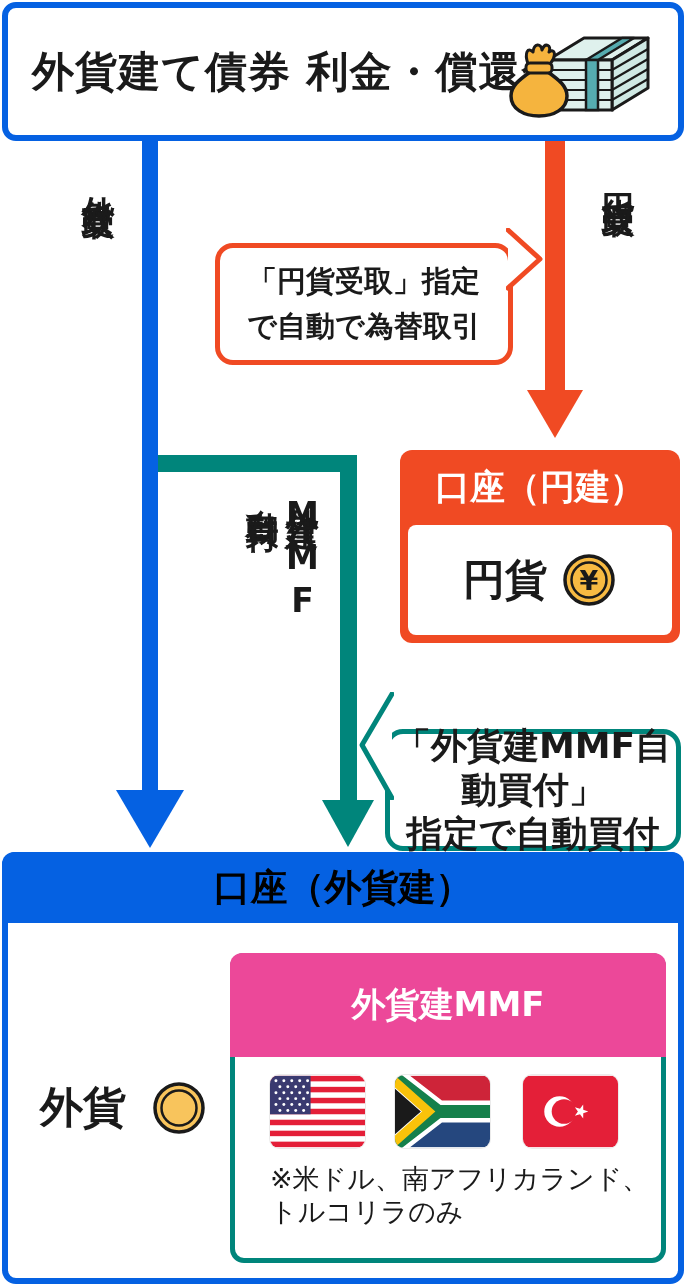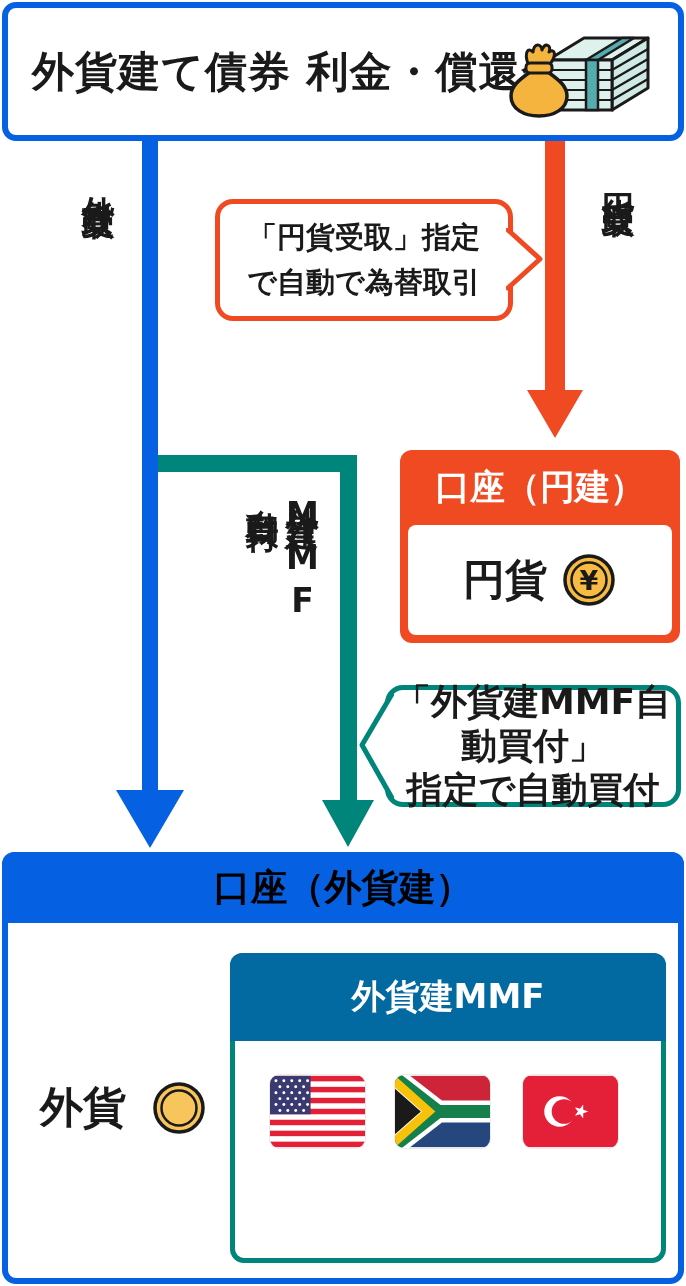--- a/index.html
+++ b/index.html
@@ -19,37 +19,37 @@
   .teal{background:#00857b;}
   .head{position:absolute;width:0;height:0;}
   
   .vlabel{
     position:absolute;writing-mode:vertical-rl;text-orientation:upright;
     font-weight:bold;font-size:33px;letter-spacing:4px;line-height:40px;white-space:pre-line;
   }
   
   .bubble{
     position:absolute;background:#fff;border-radius:18px;display:flex;align-items:center;justify-content:center;
-    text-align:center;font-weight:bold;font-size:29px;line-height:45px;white-space:pre-line;
+    text-align:center;font-weight:bold;font-size:29px;line-height:45px;white-space:pre-line;margin-top:44px;
   }
   .bubble.o{border:5px solid #f04a23;}
   .bubble.t{border:5px solid #00857b;}
   .tail{position:absolute;}
   
   .yen-box{left:400px;top:450px;width:280px;height:193px;background:#f04a23;border-radius:12px;}
   .yen-box-header{left:400px;top:450px;width:280px;height:75px;display:flex;align-items:center;justify-content:center;color:#fff;font-size:35px;font-weight:bold;}
   .yen-box-body{left:408px;top:525px;width:264px;height:110px;background:#fff;border-radius:8px;display:flex;align-items:center;justify-content:center;gap:14px;}
   .currency-word{font-size:42px;font-weight:bold;}
   
   .foreign-box{left:2px;top:852px;width:670px;height:420px;background:#fff;border:6px solid #0561e2;border-radius:14px;}
   .foreign-header{left:2px;top:852px;width:682px;height:71px;background:#0561e2;border-radius:12px 12px 0 0;display:flex;align-items:center;justify-content:center;color:#000000;font-size:37px;font-weight:bold;}
   .foreign-currency{left:40px;top:1078px;height:60px;display:flex;align-items:center;gap:25px;}
   
   .mmf-box{left:230px;top:953px;width:426px;height:300px;background:#fff;border:5px solid #00857b;border-radius:14px;}
-  .mmf-header{left:230px;top:953px;width:436px;height:88px;background:#0369a1;border-radius:12px 12px 0 0;display:flex;align-items:center;justify-content:center;color:#fff;font-size:34px;font-weight:bold;}
+  .mmf-header{left:230px;top:953px;width:436px;height:104px;background:#ec4899;border-radius:12px 12px 0 0;display:flex;align-items:center;justify-content:center;color:#fff;font-size:34px;font-weight:bold;}
   .flag{position:absolute;width:95px;height:73px;}
   .flag svg{border-radius:9px;display:block;box-shadow:0 0 0 1px rgba(0,0,0,0.08);}
   .mmf-note{left:270px;top:1162px;width:380px;font-size:27px;line-height:33px;white-space:pre-line;}
 </style>
 </head>
 <body>
 
 <div id="stage">
 
   <div class="abs top-box"></div>
@@ -185,14 +185,16 @@
   </div>
   <div class="flag" style="left:523px;top:1075px;">
     <svg width="95" height="73" viewBox="0 0 96 72">
       <rect width="96" height="72" fill="#e41f38"></rect>
       <circle cx="37" cy="36" r="15.5" fill="#ffffff"></circle>
       <circle cx="41.5" cy="36" r="12.5" fill="#e41f38"></circle>
       <polygon fill="#ffffff" points="66,36 60.9,37.8 60.8,43.1 57.6,38.9 52.4,40.4 55.5,36 52.4,31.6 57.6,33.1 60.8,28.9 60.9,34.2"></polygon>
     </svg>
   </div>
 
+  <div class="abs mmf-note">※米ドル、南アフリカランド、
+トルコリラのみ</div>
 
 </div>
 
 </body></html>

